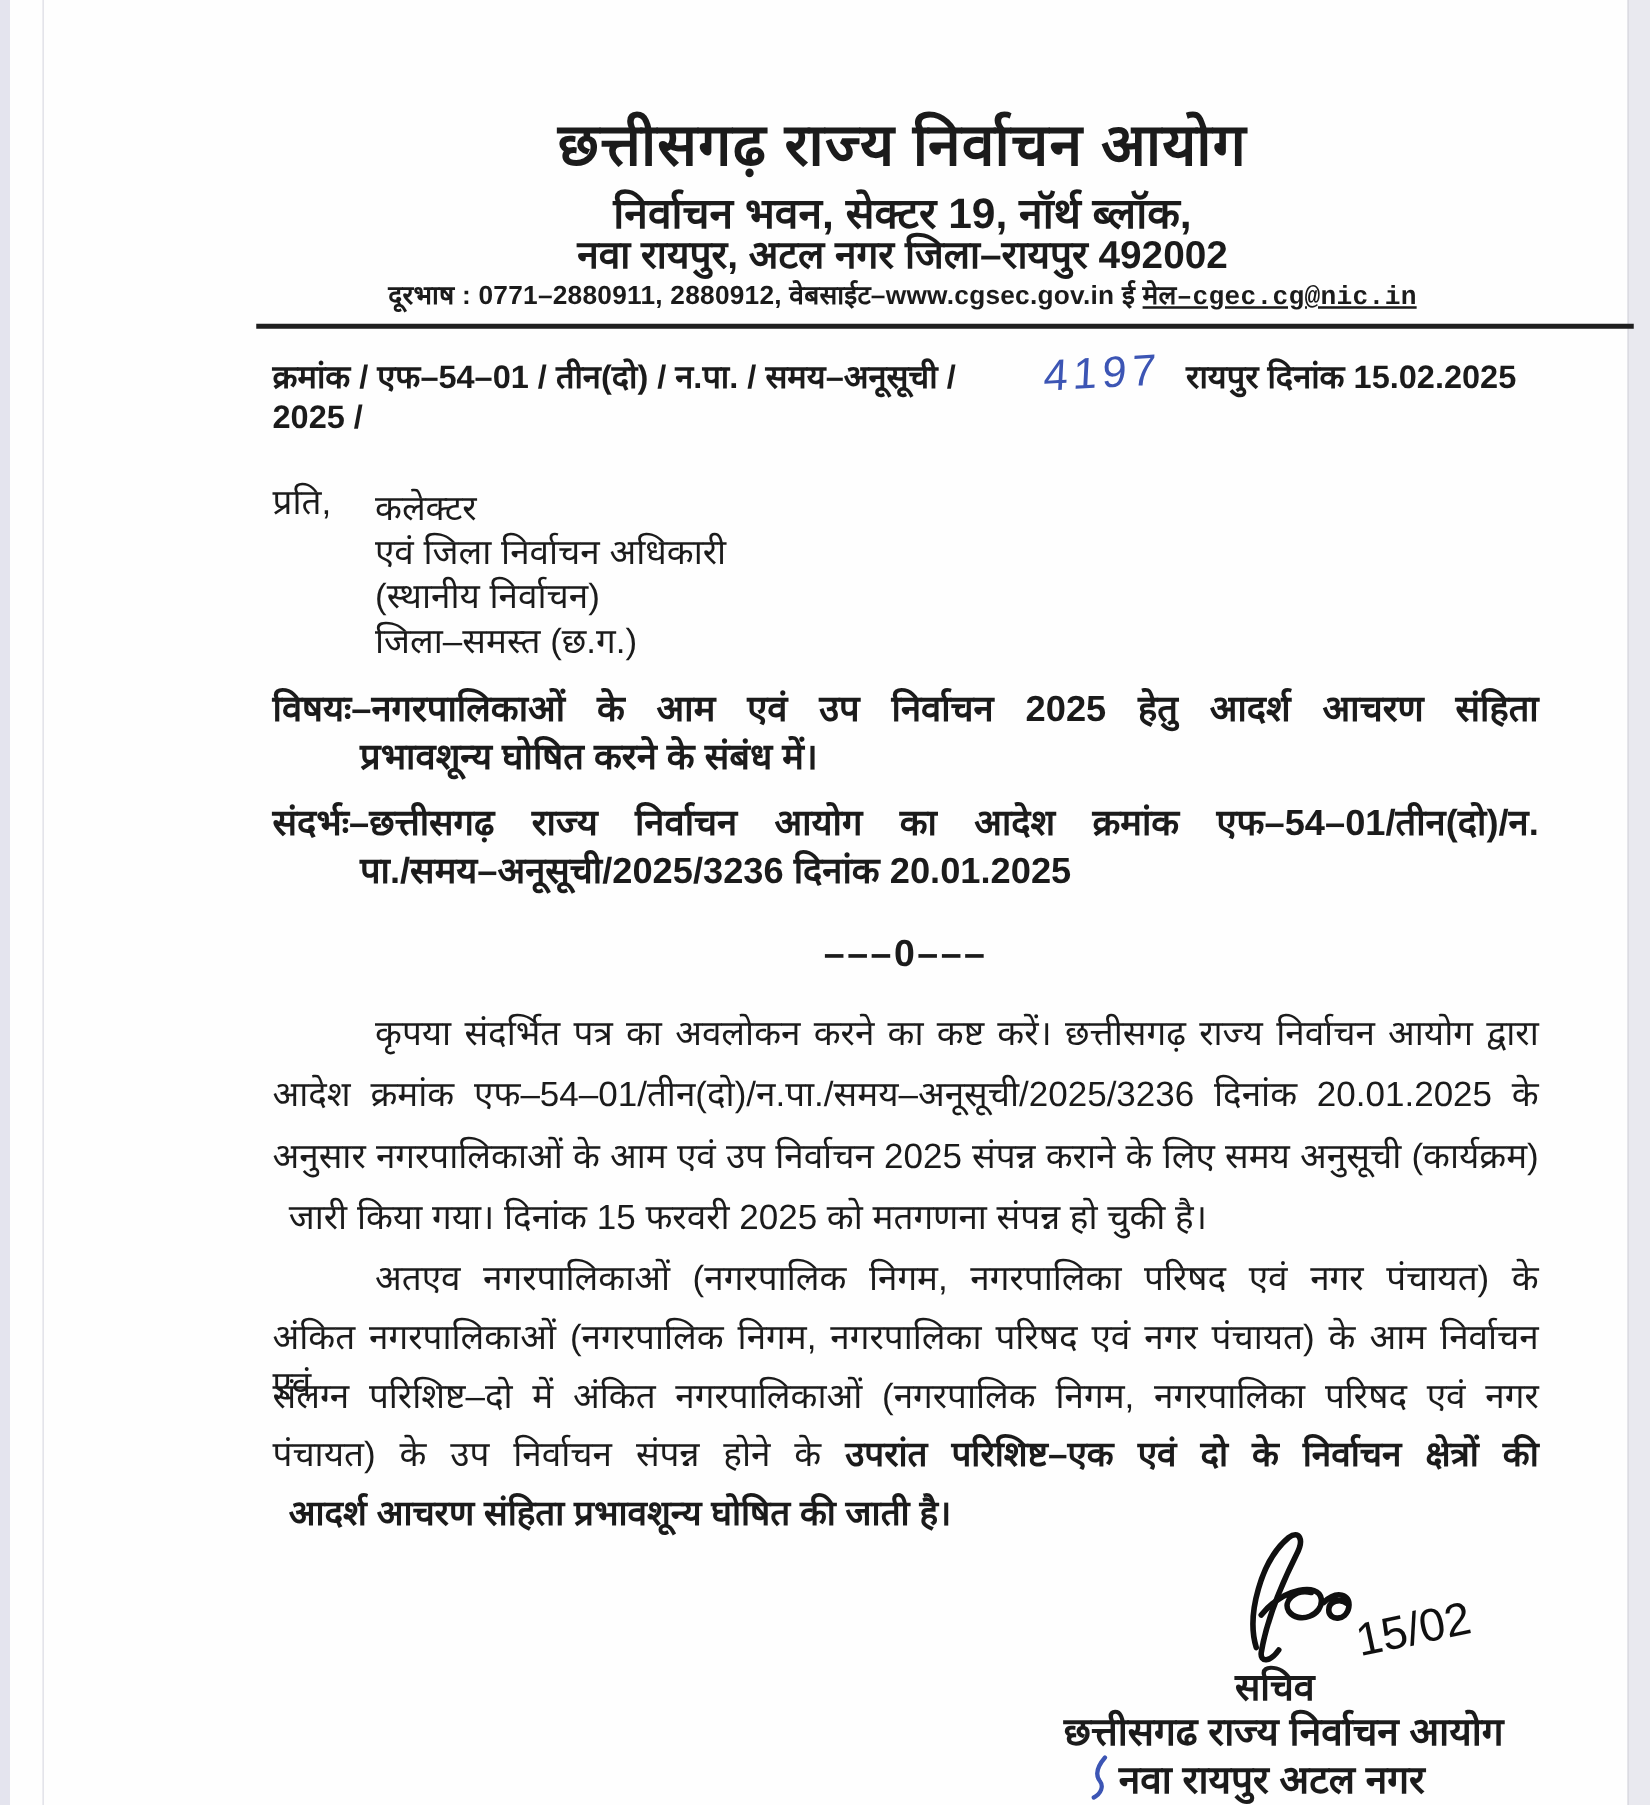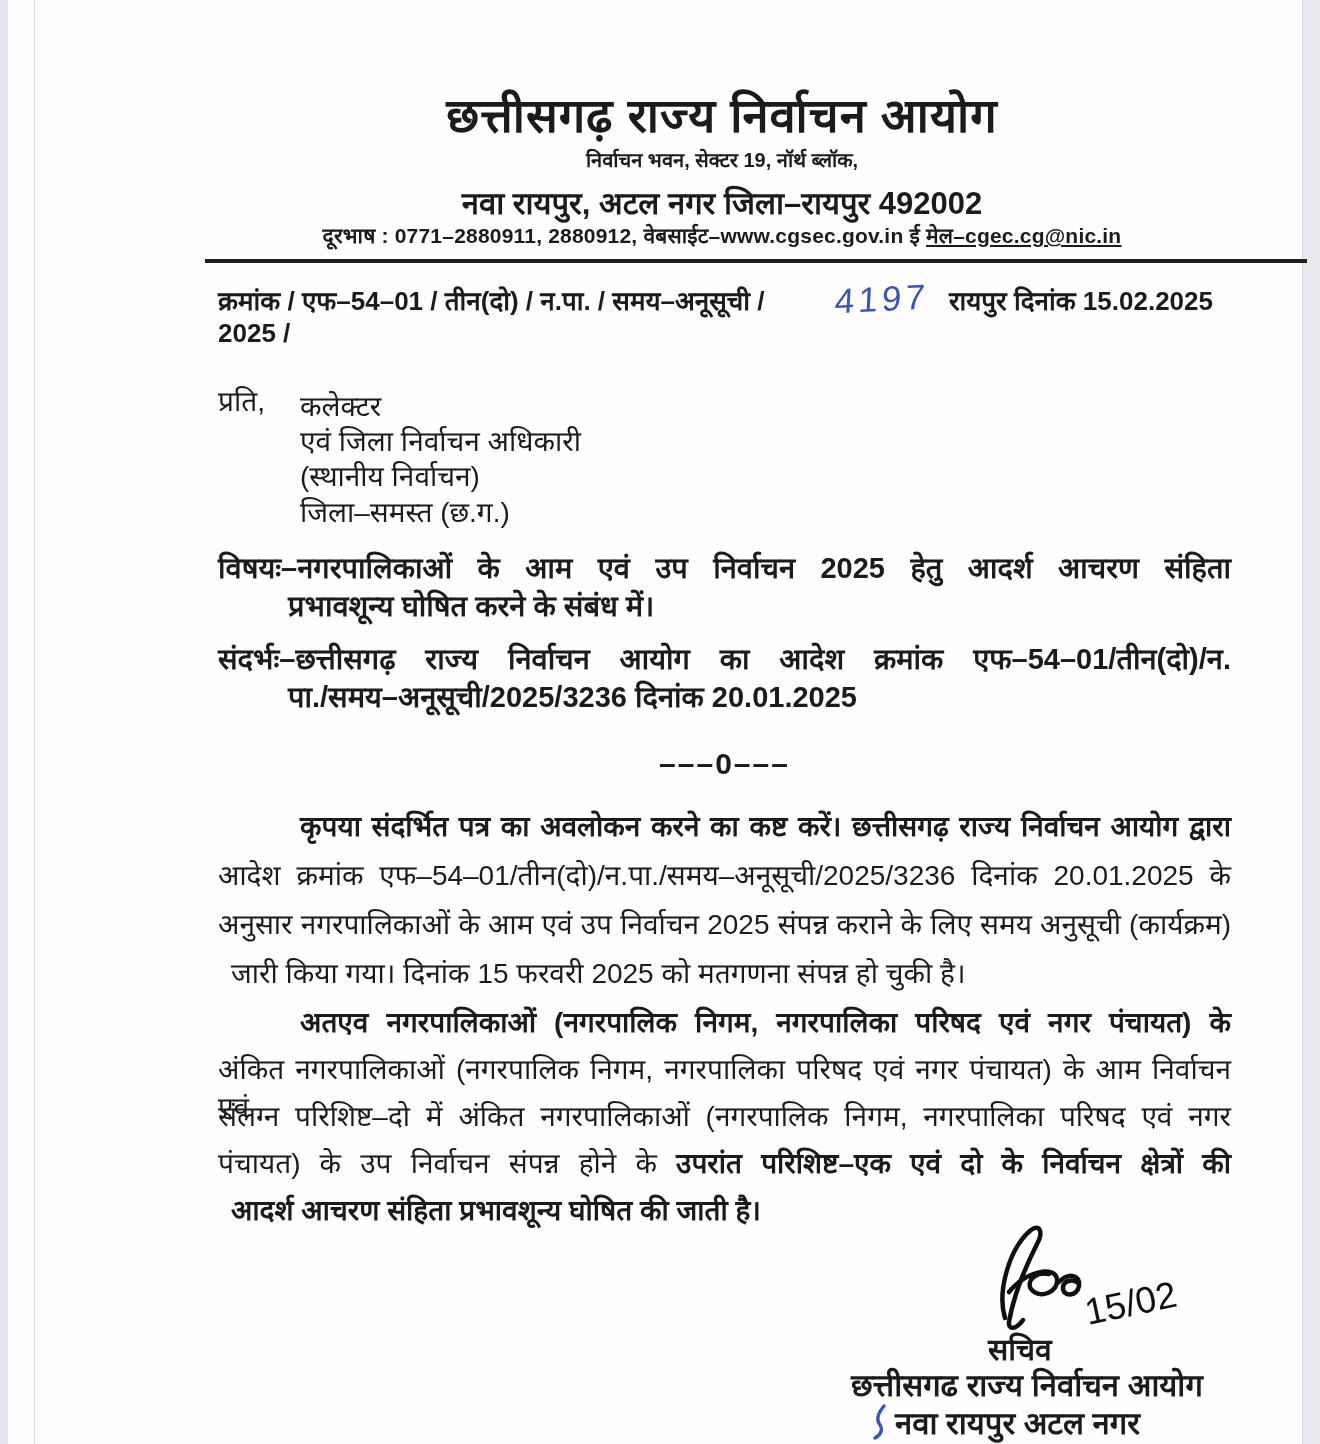--- a/index.html
+++ b/index.html
@@ -7,24 +7,24 @@
     position:relative; width:1320px; height:1444px; background:#fefefe;
     font-family:"Liberation Sans","DejaVu Sans",sans-serif;
     color:#1b1b1b; overflow:hidden;
   }
   .edge-left  { position:absolute; left:0; top:0; width:8px; height:100%; background:#e4e4ee; }
   .edge-line  { position:absolute; left:34px; top:0; width:1px; height:100%; background:#dcdce4; }
   .edge-right { position:absolute; right:0; top:0; width:17px; height:100%; background:#e9e9ef; border-left:1px solid #d6d6de; }
 
   .hdr { position:absolute; left:222px; width:1000px; text-align:center; font-weight:bold; }
   .org-name  { top:82px;  font-size:47px; letter-spacing:1px; }
-  .addr1     { top:146px; font-size:20px; }
+  .addr1     { top:146px; font-size:34px; }
   .addr2     { top:181px; font-size:31px; }
   .contact   { top:221px; font-size:21px; letter-spacing:0.2px; }
-  .contact .email { text-decoration:underline; }
+  .contact .email { text-decoration:underline;font-family:Liberation Mono, monospace; }
   .hdr-rule  { position:absolute; left:205px; top:259px; width:1102px; height:4px; background:#1f1f1f; }
 
   .ref-row {
     position:absolute; left:218px; top:282px; width:995px;
     display:flex; align-items:flex-start; font-size:26px; font-weight:bold;
   }
   .hand-number {
     color:#3c55b4; font-size:35px; font-weight:normal; line-height:26px;
     letter-spacing:4px; transform:rotate(-3deg) skewX(-6deg);
     display:inline-block; margin-left:6px; padding-top:4px;
@@ -40,21 +40,21 @@
   .subject    { top:549px; }
   .hang       { padding-left:70px; }
   .reference  { top:640px; }
 
   .divider { position:absolute; left:218px; top:747px; width:1013px; text-align:center;
              font-size:30px; font-weight:bold; letter-spacing:2px; }
 
   .para { position:absolute; left:218px; width:1013px; font-size:28px; }
   .pline { height:49px; text-align:justify; text-align-last:justify; white-space:normal; }
   .pline.last { text-align:left; text-align-last:left;margin-left:13px; }
-  .indent { padding-left:82px;font-weight:bold; }
+  .indent { padding-left:82px; }
   .para1 { top:806px; }
   .para2 { top:1002px; }
   .para2 .pline { height:47px; }
   .b { font-weight:bold; }
 
   .approval { position:absolute; left:218px; top:1284px; font-size:25px; font-weight:bold; }
 
   .sig-wrap { position:absolute; left:975px; top:1222px; width:240px; height:120px; }
   .sigstroke { fill:none; stroke:#101010; stroke-width:4.5; stroke-linecap:round; }
   .sigdate { font-size:37px; fill:#101010; font-family:"Liberation Sans","DejaVu Sans",sans-serif; }

